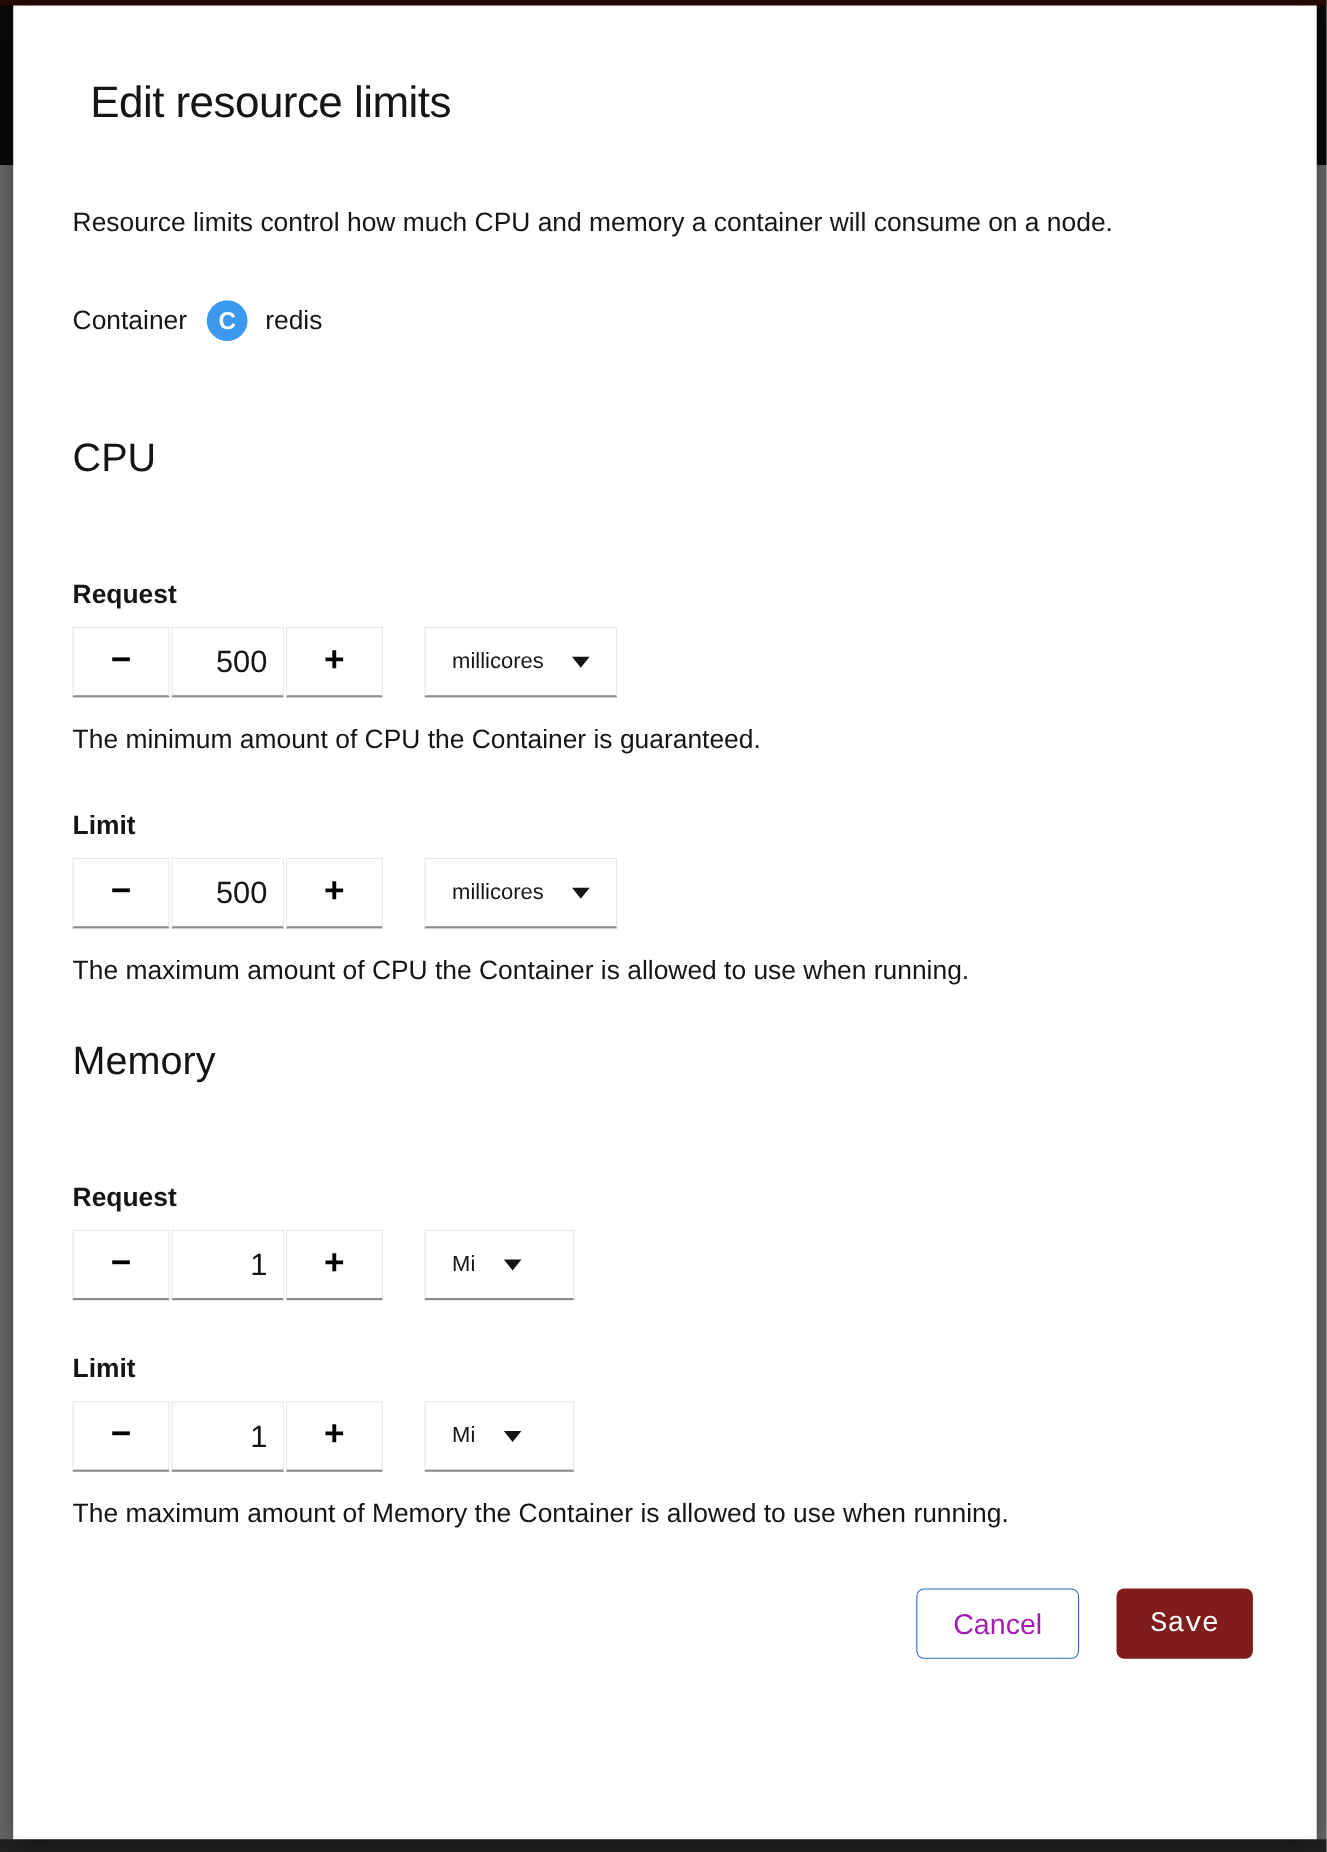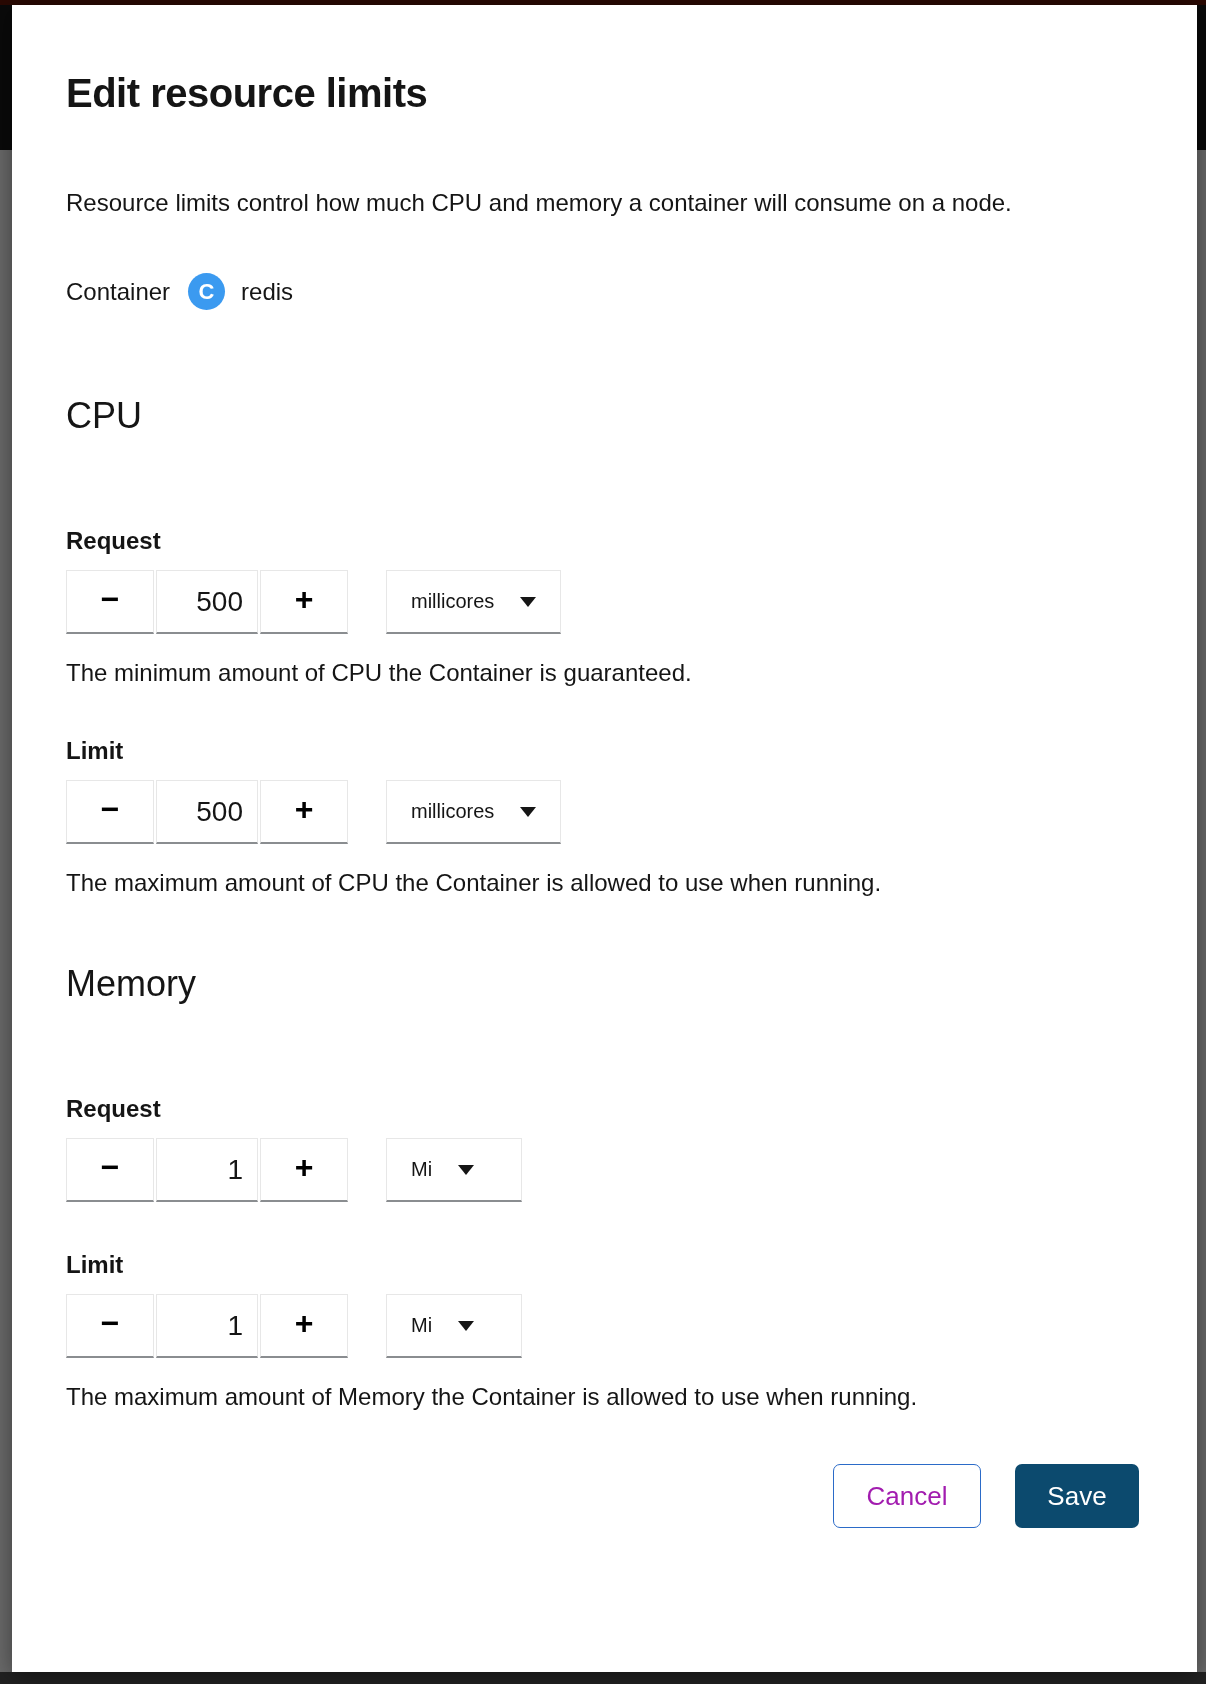--- a/index.html
+++ b/index.html
@@ -13,33 +13,33 @@
   
   .backdrop-masthead { position:absolute; left:0; top:0; width:100%; height:150px; background:#0a0a0a; }
   .backdrop-topline  { position:absolute; left:0; top:0; width:100%; height:5px; background:#2a0903; }
   .backdrop-bottom   { position:absolute; left:0; top:1672px; width:100%; height:12px; background:#222222; }
 
   .modal {
     position:absolute; left:12px; top:5px; width:1185px; height:1667px;
     background:#ffffff; box-shadow:0 4px 24px rgba(0,0,0,.45);
     padding:64px 56px 0 54px;
   }
-  .modal-title { font-size:40px; font-weight:700; line-height:48px; letter-spacing:-.5px; }
+  .modal-title { font-size:40px; font-weight:400; line-height:48px; letter-spacing:-.5px;margin-left:16px; }
   .modal-desc  { margin-top:70px; font-size:24px; line-height:32px; }
 
   .container-row { margin-top:54px; display:flex; align-items:center; font-size:24px; }
   .badge {
     width:37px; height:37px; border-radius:50%; margin:0 16px 0 18px;
     display:inline-flex; align-items:center; justify-content:center;
     color:#fff; font-size:22px; font-weight:700;
   }
 
   .section-heading { font-size:36px; font-weight:400; line-height:44px; }
   .section-heading.cpu { margin-top:84px; }
-  .section-heading.mem { margin-top:64px; }
+  .section-heading.mem { margin-top:44px; }
 
   .field-label { font-size:24px; font-weight:700; line-height:30px; margin-top:88px; }
   .field-label.limit { margin-top:48px; }
 
   .input-row { margin-top:14px; display:flex; align-items:stretch; height:64px; }
   .num-group { display:flex; gap:2px; }
   .box {
     background:#fff; border:1px solid #e7e7e7; border-bottom:2px solid #8a8d90;
     display:flex; align-items:center; justify-content:center;
   }
@@ -154,16 +154,16 @@
     </div>
     <div class="box unit-select">
       <span>Mi</span>
       <span class="caret"></span>
     </div>
   </div>
   <p class="help-text">The maximum amount of Memory the Container is allowed to use when running.</p>
 
   <div class="actions">
     <button class="btn btn-cancel" style="color: #a21caf; border-color: rgb(43, 107, 200);">Cancel</button>
-    <button class="btn btn-save" style="background: #0c4a6e;">Save</button>
+    <button class="btn btn-save" style="background: #7f1d1d; font-family: Liberation Mono, monospace;">Save</button>
   </div>
 
 </div>
 
 </body></html>

